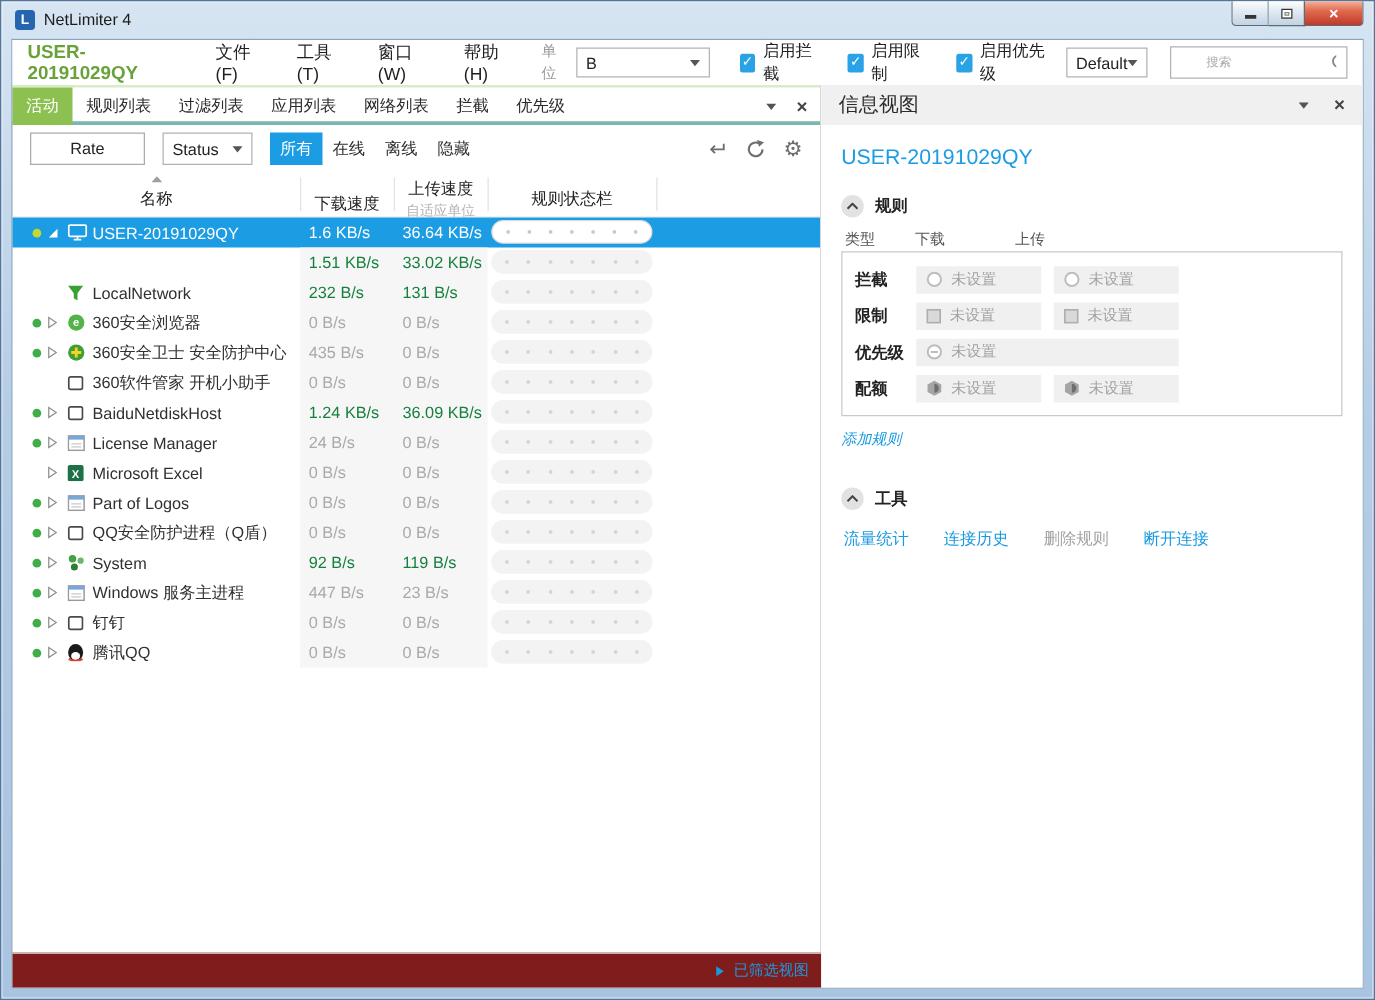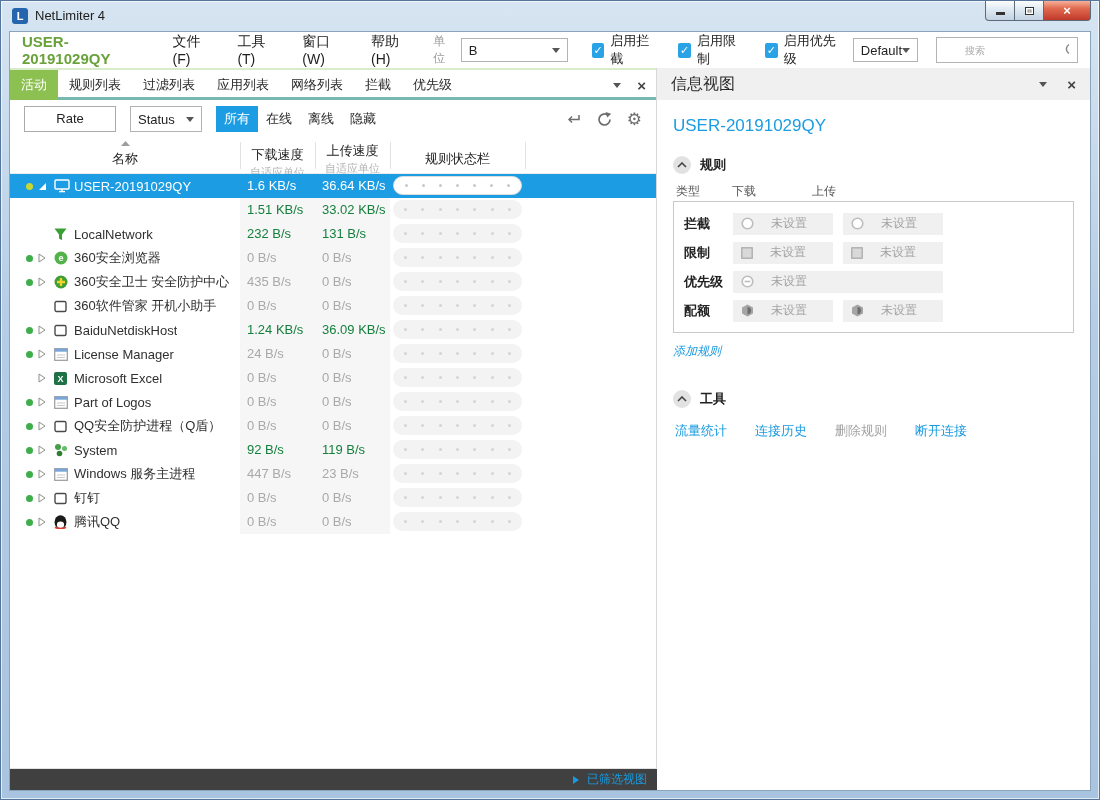--- a/index.html
+++ b/index.html
@@ -69,21 +69,21 @@
   .filters { display:flex; margin-left:14px; }
   .filt { height:26px; line-height:26px; padding:0 8px; font-size:13px; color:#2b2b2b; }
   .filt.active { background:var(--accent); color:#fff; }
   .tool-icons { margin-left:auto; display:flex; align-items:center; gap:15px; }
   .gear-glyph { font-size:17px; color:#6e6e6e; line-height:1; }
 
   
   .thead { height:36px; position:relative; border-bottom:1px solid #ececec; font-size:13px; color:#222; }
   .th { position:absolute; text-align:center; }
   .th-name { left:0; width:230px; top:12px; }
-  .th-dl { left:230px; width:75px; top:8px; }
+  .th-dl { left:230px; width:75px; top:16px; }
   .th-ul { left:305px; width:75px; top:4px; }
   .th-rules { left:380px; width:135px; top:12px; }
   .th .sub { display:block; font-size:11px; color:#b3b3b3; margin-top:1px; }
   .vline { position:absolute; top:4px; bottom:4px; width:1px; background:#e2e2e2; }
   .sort-arrow { position:absolute; left:111px; top:3px; }
 
   .rows {}
   .row { height:24px; position:relative; }
   .cell-name { position:absolute; left:0; top:0; width:230px; height:24px; display:flex; align-items:center; padding-left:16px; }
   .slot { display:inline-flex; align-items:center; justify-content:flex-start; }
@@ -103,39 +103,39 @@
   .pill { position:absolute; left:383px; top:2px; width:129px; height:19px; border-radius:10px; background:#f3f3f3;
     display:flex; align-items:center; justify-content:space-between; padding:0 11px; }
   .pdot { width:3px; height:3px; border-radius:50%; background:#d4d4d4; }
   .row.selected { background:var(--accent); }
   .row.selected .row-label { color:#fff; }
   .row.selected .cell-dl, .row.selected .cell-ul { background:transparent; color:#fff; }
   .row.selected .pill { background:#fff; border:1px solid #dcdcdc; }
   .row.selected .pdot { background:#c9c9c9; }
 
   
-  .footer { position:absolute; left:0; bottom:0; width:647px; height:22px; background:#404040; border-top:1px solid #e2e2e2;
+  .footer { position:absolute; left:0; bottom:0; width:647px; height:28px; background:#7f1d1d; border-top:1px solid #e2e2e2;
     display:flex; align-items:center; justify-content:flex-end; gap:7px; padding-right:10px; }
   .footer-label { font-size:12px; color:var(--link); }
 
   
   .info-header { height:32px; background:#f0f0f0; display:flex; align-items:center; padding:0 14px; }
   .info-title { font-size:16px; color:#2b2b2b; }
   .info-header-tools { margin-left:auto; display:flex; align-items:center; gap:20px; }
   .info-body { padding:8px 16px; }
   .sel-title { color:var(--accent); font-size:17px; margin:8px 0 20px; }
   .section-head { display:flex; align-items:center; gap:9px; margin-bottom:9px; }
   .circ { width:18px; height:18px; border-radius:50%; background:#e2e2e2; display:flex; align-items:center; justify-content:center; }
   .section-label { font-size:13px; font-weight:bold; color:#222; }
   .rule-cols { position:relative; height:18px; font-size:12px; color:#555; }
   .rc-type { position:absolute; left:3px; } .rc-dl { position:absolute; left:59px; } .rc-ul { position:absolute; left:139px; }
   .rules-box { border:1px solid #c9c9c9; padding:7px 10px; }
   .rule-row { height:29px; display:flex; align-items:center; }
   .rule-type { width:49px; font-size:13px; font-weight:bold; color:#222; }
-  .rule-btn { width:100px; height:22px; background:#f0f0f0; display:flex; align-items:center; gap:17px; padding:0 8px; margin-right:10px; }
+  .rule-btn { width:100px; height:22px; background:#f0f0f0; display:flex; align-items:center; gap:7px; padding:0 8px; margin-right:10px; }
   .rule-btn.wide { width:210px; }
   .rule-btn-label { font-size:12px; color:#a3a3a3; }
   .add-rule { display:inline-block; margin-top:10px; font-size:12px; color:var(--link);font-style:italic; }
   .tools-head { margin-top:30px; }
   .tool-links { display:flex; gap:28px; margin-top:14px; margin-left:2px; }
   .tool-link { font-size:13px; color:var(--link); }
   .tool-link.disabled { color:#a3a3a3; }
 </style>
 </head>
 <body>

